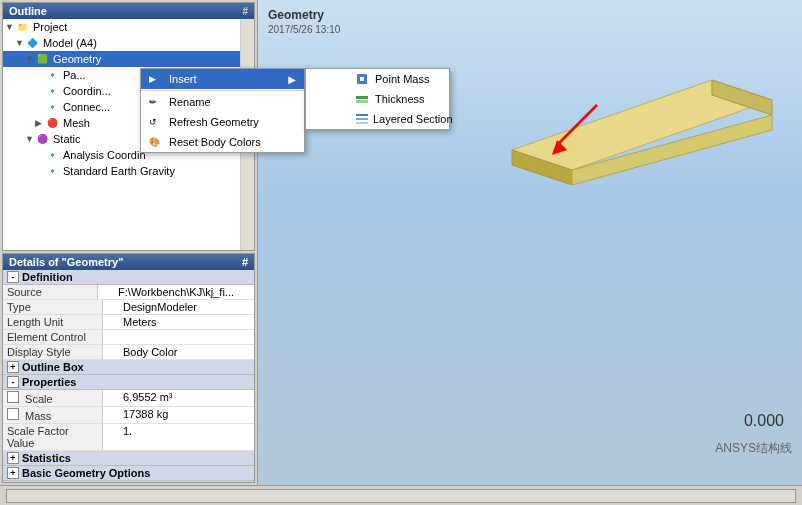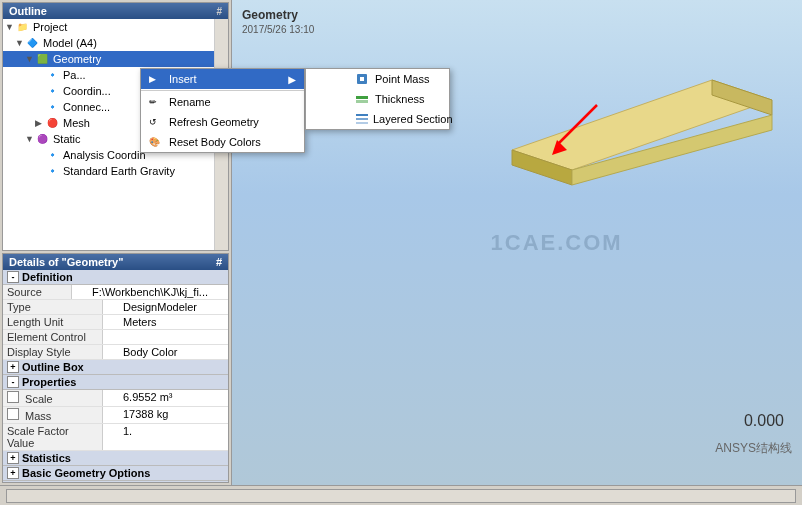--- a/index.html
+++ b/index.html
@@ -16,21 +16,21 @@
 
     
     .main-container {
       display: flex;
       flex: 1;
       overflow: hidden;
     }
 
     
     .left-panel {
-      width: 232px;
+      width: 258px;
       display: flex;
       flex-direction: column;
       background: #d4d0c8;
       border-right: 1px solid #999;
     }
 
     
     .outline-panel {
       flex: 1;
       display: flex;
@@ -526,21 +526,20 @@
       <polygon points="10,120 70,140 70,155 10,135" fill="#b8a840" stroke="#a89840" stroke-width="1"></polygon>
 
       <polygon points="70,140 270,85 270,100 70,155" fill="#d4c870" stroke="#b4a850" stroke-width="1"></polygon>
     </svg>
 
     <svg class="red-arrow" viewBox="0 0 60 60">
       <line x1="50" y1="5" x2="10" y2="45" stroke="red" stroke-width="2.5"></line>
       <polygon points="5,55 10,40 20,50" fill="red"></polygon>
     </svg>
 
-    <div class="watermark">1CAE.COM</div>
 
     <div class="coord-label">0.000</div>
 
     <div class="ansys-logo">
       <span>ANSYS结构线</span>
     </div>
   </div>
 </div>
 
 <div class="context-menu">

